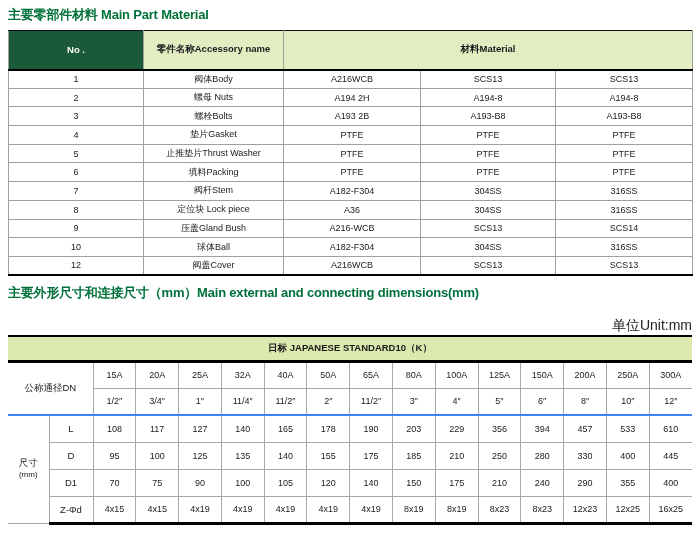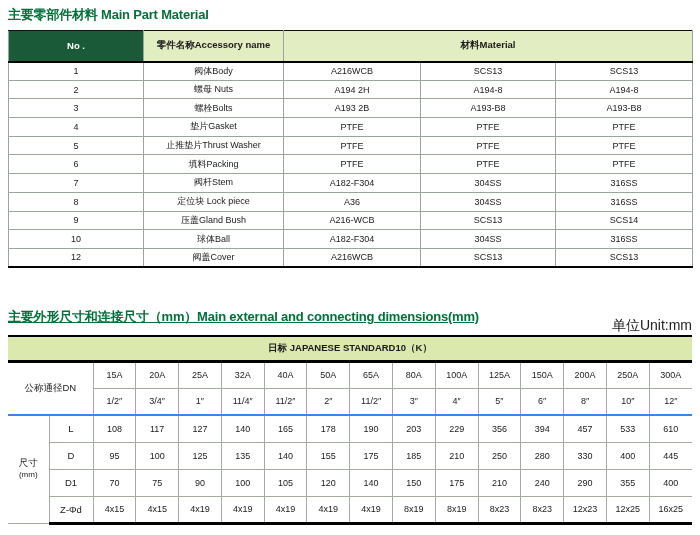--- a/index.html
+++ b/index.html
@@ -11,40 +11,40 @@
     color:#1a1a1a;
     overflow:hidden;
   }
   .sec-title {
     position:absolute; left:8px;
     font-size:13px; font-weight:bold;
     color:var(--title-green,#00713a);
     white-space:nowrap; letter-spacing:-0.2px;
   }
   #title1 { top:6px; }
-  #title2 { top:308px;text-decoration:underline; }
+  #title2 { top:284px; }
   #unitNote {
     position:absolute; right:8px; top:317px;
     font-size:14px; color:#222;
   }
 
   
   #t1 {
     position:absolute; left:8px; top:30px; width:684px;
     border-collapse:collapse; table-layout:fixed;
     font-size:9px; text-align:center;
   }
   #t1 th, #t1 td {
     border:1px solid #9aa59a;
     height:18.7px; padding:0 2px;
     font-weight:normal; color:#1a1a1a;
     overflow:hidden; white-space:nowrap;
   }
   #t1 thead th {
-    height:31px;
+    height:39px;
     background:var(--header-light-green,#e3edc2);
     font-weight:bold; font-size:9.5px;
     border-top:1.5px solid #111;
     border-bottom:2px solid #000;
   }
   #t1 thead th.no-hd {
     background:var(--header-dark-green,#1b5a38);
     color:#fff;
   }
   #t1 tbody tr:last-child td { border-bottom:2px solid #000; }

